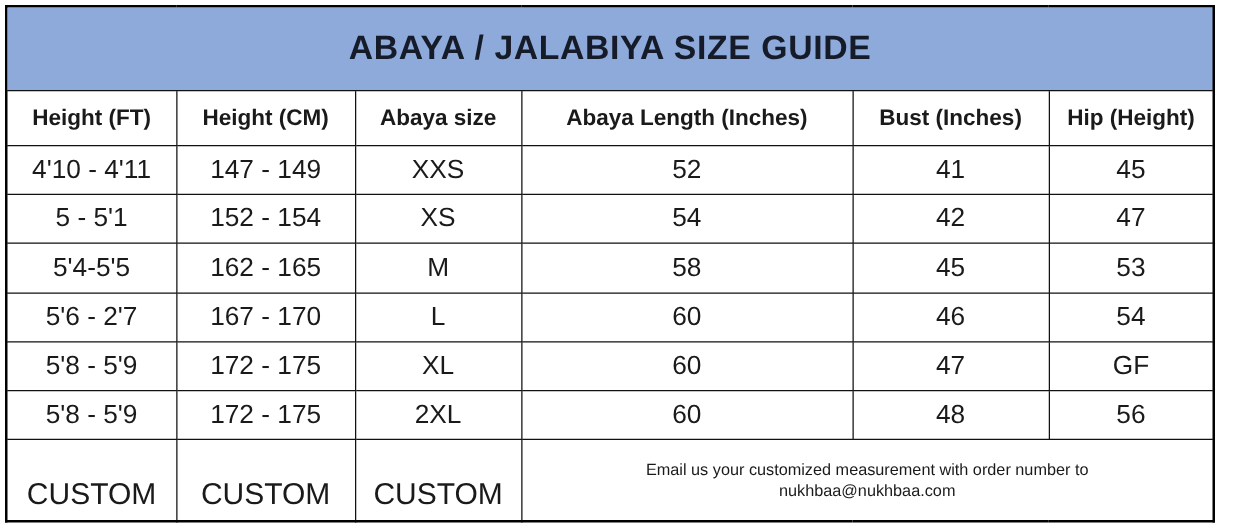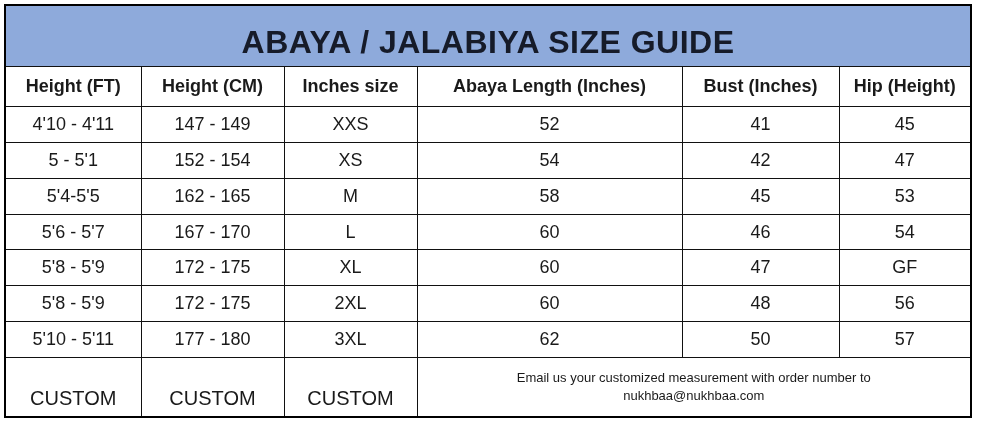--- a/index.html
+++ b/index.html
@@ -28,39 +28,39 @@
     text-align: center;
     padding: 0 4px;
     overflow: hidden;
     white-space: nowrap;
   }
   tr.title-row td {
     height: 57px;
     background: #8EAADB;
     color: #161B29;
     font-weight: bold;
-    font-size: 32px;
+    font-size: 27px;
     letter-spacing: 0.5px;
     vertical-align: bottom;
-    padding-bottom: 5px;
+    padding-bottom: 18px;
   }
   tr.header-row th {
     height: 37px;
     font-size: 18px;
     font-weight: bold;
     vertical-align: middle;
   }
   tr.data-row td {
     height: 33px;
-    font-size: 18px;
+    font-size: 21px;
     vertical-align: middle;
   }
   tr.custom-row td {
     height: 55px;
-    font-size: 20px;
+    font-size: 24px;
   }
   tr.custom-row td.custom-cell {
     vertical-align: bottom;
     padding-bottom: 6px;
   }
   tr.custom-row td.note-cell {
     vertical-align: middle;
     font-size: 13px;
     line-height: 1.35;
     white-space: normal;
@@ -81,21 +81,21 @@
     </colgroup>
 
     <tbody>
         <tr class="title-row">
       <td colspan="6">ABAYA / JALABIYA SIZE GUIDE</td>
     </tr>
 
     <tr class="header-row">
       <th>Height (FT)</th>
       <th>Height (CM)</th>
-      <th>Inches size</th>
+      <th>Abaya size</th>
       <th>Abaya Length (Inches)</th>
       <th>Bust (Inches)</th>
       <th>Hip (Height)</th>
     </tr>
 
     <tr class="data-row">
       <td>4'10 - 4'11</td>
       <td>147 - 149</td>
       <td>XXS</td>
       <td>52</td>
@@ -116,21 +116,21 @@
     <tr class="data-row">
       <td>5'4-5'5</td>
       <td>162 - 165</td>
       <td>M</td>
       <td>58</td>
       <td>45</td>
       <td>53</td>
     </tr>
 
     <tr class="data-row">
-      <td>5'6 - 5'7</td>
+      <td>5'6 - 2'7</td>
       <td>167 - 170</td>
       <td>L</td>
       <td>60</td>
       <td>46</td>
       <td>54</td>
     </tr>
 
     <tr class="data-row">
       <td>5'8 - 5'9</td>
       <td>172 - 175</td>
@@ -142,28 +142,20 @@
 
     <tr class="data-row">
       <td>5'8 - 5'9</td>
       <td>172 - 175</td>
       <td>2XL</td>
       <td>60</td>
       <td>48</td>
       <td>56</td>
     </tr>
 
-    <tr class="data-row">
-      <td>5'10 - 5'11</td>
-      <td>177 - 180</td>
-      <td>3XL</td>
-      <td>62</td>
-      <td>50</td>
-      <td>57</td>
-    </tr>
 
     <tr class="custom-row">
       <td class="custom-cell">CUSTOM</td>
       <td class="custom-cell">CUSTOM</td>
       <td class="custom-cell">CUSTOM</td>
       <td class="note-cell" colspan="3">
         <div>Email us your customized measurement with order number to</div>
         <div>nukhbaa@nukhbaa.com</div>
       </td>
     </tr>

